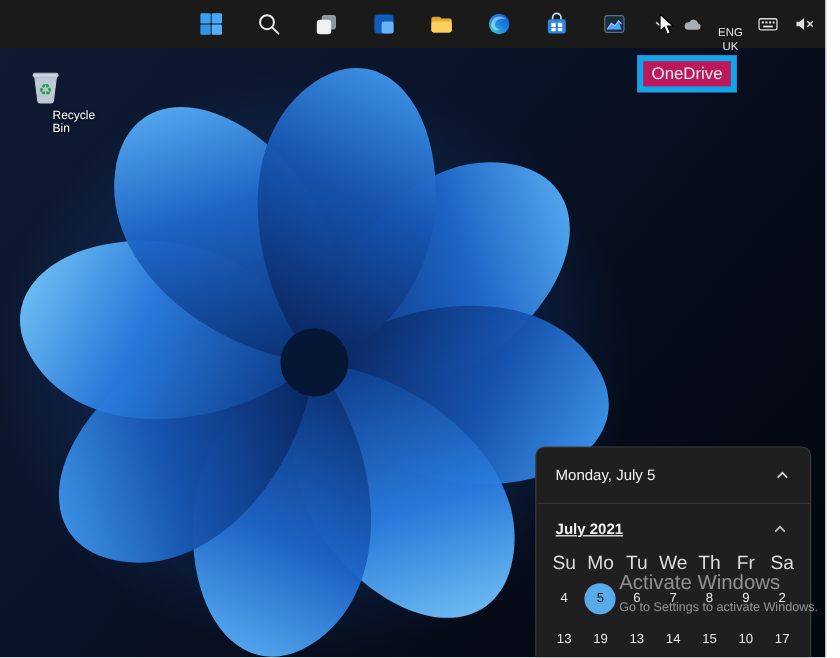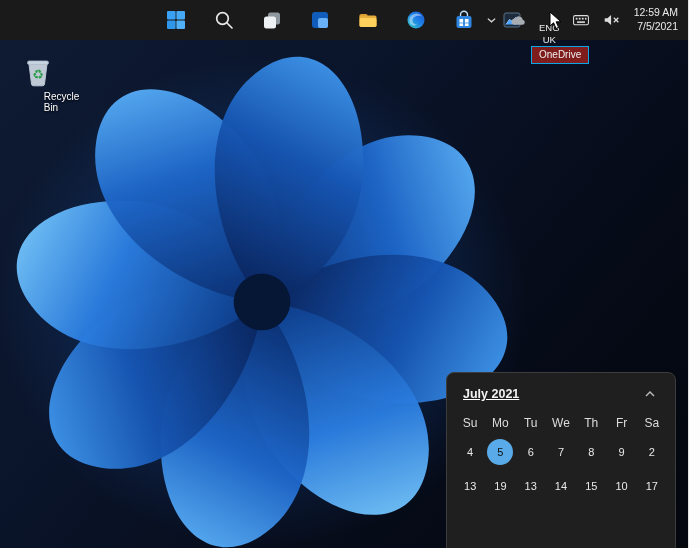--- a/index.html
+++ b/index.html
@@ -28,33 +28,33 @@
 
   
   .calendar { position:absolute; top:332px; right:12px; width:230px; height:230px; background:#1f1f1f;
     border:1px solid #3c3c3c; border-radius:8px 8px 0 0; z-index:5; color:#fff; }
   .cal-header { display:flex; align-items:center; justify-content:space-between; padding:12px 10px 12px 16px; border-bottom:1px solid #363636; }
   .cal-header .title { font-size:12.5px; color:#f2f2f2; }
   .chev-btn { width:26px; height:22px; display:flex; align-items:center; justify-content:center; background:transparent; border:none; border-radius:4px; }
   .cal-month { display:flex; align-items:center; justify-content:space-between; padding:10px 12px 6px 16px;text-decoration:underline; }
   .cal-month .m { font-size:12.5px; font-weight:700; color:#f2f2f2; }
   .cal-grid { display:grid; grid-template-columns:repeat(7,1fr); padding:0 8px; }
-  .dow { height:24px; display:flex; align-items:center; justify-content:center; font-size:12px; color:#dcdcdc; }
+  .dow { height:24px; display:flex; align-items:center; justify-content:center; font-size:16px; color:#dcdcdc; }
   .day-cell { height:34px; display:flex; align-items:center; justify-content:center; font-size:11px; color:#e8e8e8; }
   .num { width:26px; height:26px; line-height:26px; text-align:center; border-radius:50%; }
   .num.selected { background:#58abe8; color:#0d0d0d; }
 
   
   .watermark { position:absolute; left:516px; top:436px; z-index:8; pointer-events:none; color:rgba(255,255,255,.5); }
   .watermark .w1 { font-size:17px; font-weight:400; }
   .watermark .w2 { font-size:10.5px; margin-top:4px; }
 
   
-  .tooltip { position:absolute; left:531px; top:46px; background:#7f1d1d; border:1px solid #0ea5e9; color:#efefef;
-    font-size:10px; padding:2px 7px 3px 7px; z-index:20; white-space:nowrap; }
+  .tooltip { position:absolute; left:531px; top:46px; background:#be185d; border:5px solid #0ea5e9; color:#efefef;
+    font-size:14px; padding:2px 7px 3px 7px; z-index:20; white-space:nowrap; }
   .cursor { position:absolute; left:549px; top:11px; z-index:30; pointer-events:none; }
 </style>
 </head>
 <body>
 
 <div class="screen">
 
   <div class="desktop">
     <svg class="bloom" width="688" height="508" viewBox="0 0 688 508">
       <defs>
@@ -101,20 +101,28 @@
     <div class="desktop-icon">
       <svg width="34" height="34" viewBox="0 0 34 34">
         <path d="M8,10 h18 l-2.5,20 a2,2 0 0 1 -2,1.8 h-9 a2,2 0 0 1 -2,-1.8 Z" fill="#dfe9f3" fill-opacity="0.85" stroke="#b9c6d4" stroke-width="1"></path>
         <rect x="6.5" y="7" width="21" height="3.4" rx="1.6" fill="#c9d6e2" stroke="#aab8c6" stroke-width="0.8"></rect>
         <text x="17" y="25" text-anchor="middle" font-size="13" fill="#2e9e4f">♻</text>
       </svg>
       <span class="lbl">Recycle Bin</span>
     </div>
 
     <div class="calendar">
+      <div class="cal-header">
+        <span class="title">Monday, July 5</span>
+        <button class="chev-btn">
+          <svg width="12" height="8" viewBox="0 0 12 8">
+            <polyline points="2,6 6,2 10,6" fill="none" stroke="#cfcfcf" stroke-width="1.4"></polyline>
+          </svg>
+        </button>
+      </div>
       <div class="cal-month">
         <span class="m">July 2021</span>
         <button class="chev-btn">
           <svg width="12" height="8" viewBox="0 0 12 8">
             <polyline points="2,6 6,2 10,6" fill="none" stroke="#bdbdbd" stroke-width="1.4"></polyline>
           </svg>
         </button>
       </div>
       <div class="cal-grid">
         <span class="dow">Su</span>
@@ -164,20 +172,24 @@
           </span>
         <span class="day-cell">
             <span class="num">10</span>
           </span>
         <span class="day-cell">
             <span class="num">17</span>
           </span>
       </div>
     </div>
 
+    <div class="watermark">
+      <div class="w1">Activate Windows</div>
+      <div class="w2">Go to Settings to activate Windows.</div>
+    </div>
   </div>
 
   <div class="taskbar">
     <div class="tb-center">
 
       <button class="tb-btn">
         <svg width="22" height="22" viewBox="0 0 22 22">
           <rect x="2" y="2" width="8.6" height="8.6" rx="1" fill="#3aa0f3"></rect>
           <rect x="11.4" y="2" width="8.6" height="8.6" rx="1" fill="#45a9f5"></rect>
           <rect x="2" y="11.4" width="8.6" height="8.6" rx="1" fill="#2f96ea"></rect>
@@ -278,24 +290,20 @@
       </button>
 
       <button class="tray-btn">
         <svg width="20" height="16" viewBox="0 0 22 16">
           <polygon points="3,6 6,6 10,2.5 10,13.5 6,10 3,10" fill="#dcdcdc"></polygon>
           <line x1="13" y1="5.5" x2="18" y2="10.5" stroke="#dcdcdc" stroke-width="1.4"></line>
           <line x1="18" y1="5.5" x2="13" y2="10.5" stroke="#dcdcdc" stroke-width="1.4"></line>
         </svg>
       </button>
 
-      <button class="tray-btn clock">
-        <span>12:59 AM</span>
-        <span>7/5/2021</span>
-      </button>
     </div>
   </div>
 
   <div class="tooltip">OneDrive</div>
   <svg class="cursor" width="14" height="19" viewBox="0 0 14 19">
     <polygon points="1,1 1,15 4.6,11.8 7,17.5 9.6,16.4 7.2,10.8 12,10.8" fill="#ffffff" stroke="#000000" stroke-width="1"></polygon>
   </svg>
 
   <div class="right-strip"></div>
 </div>

